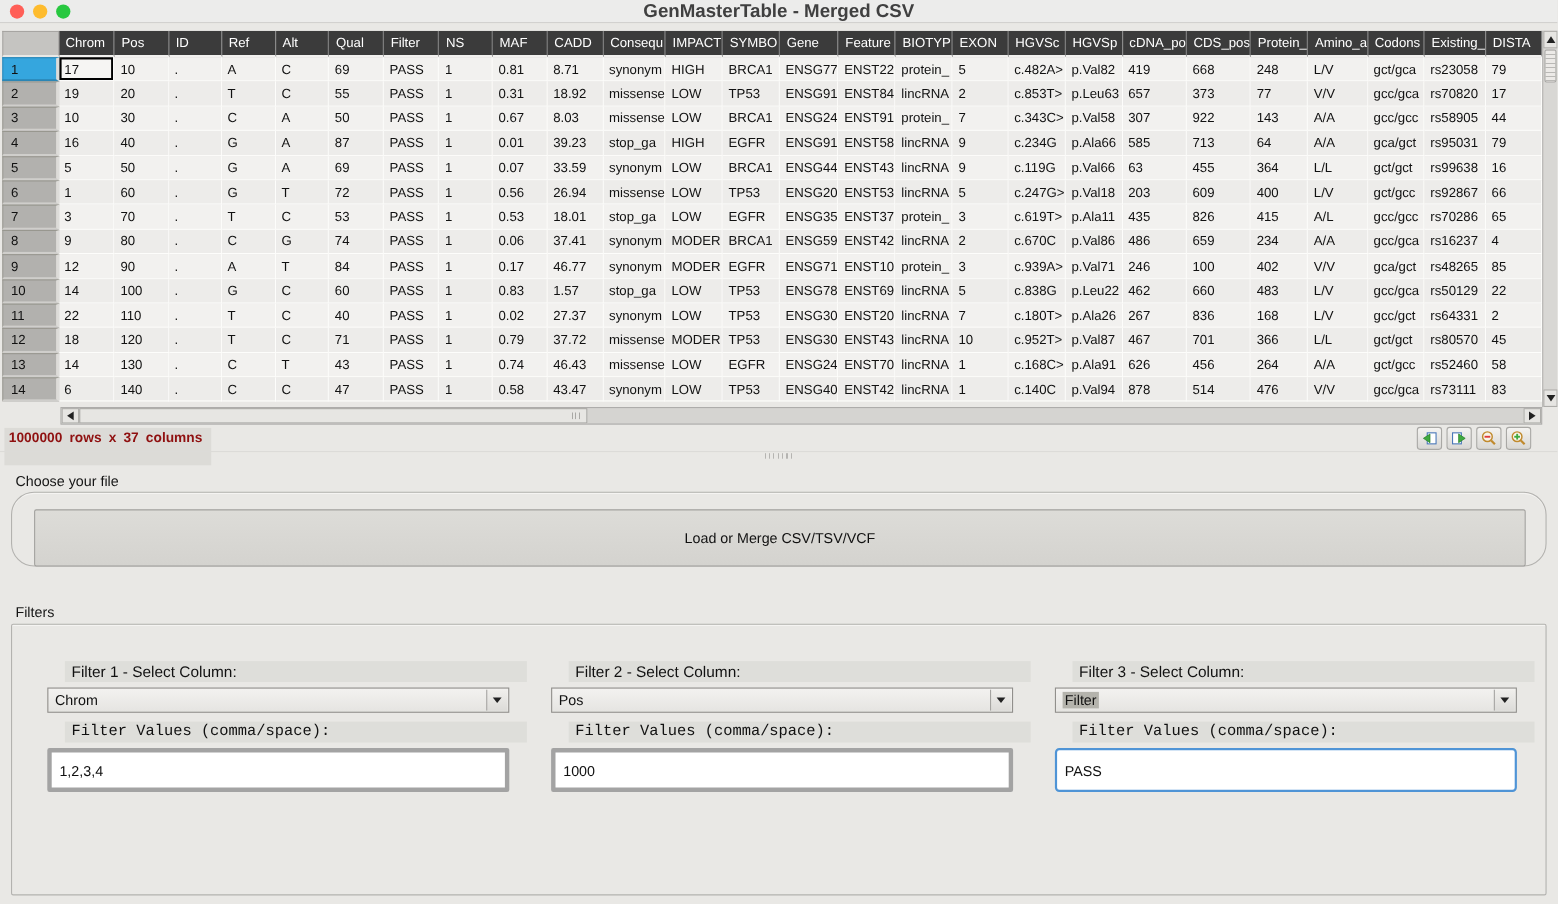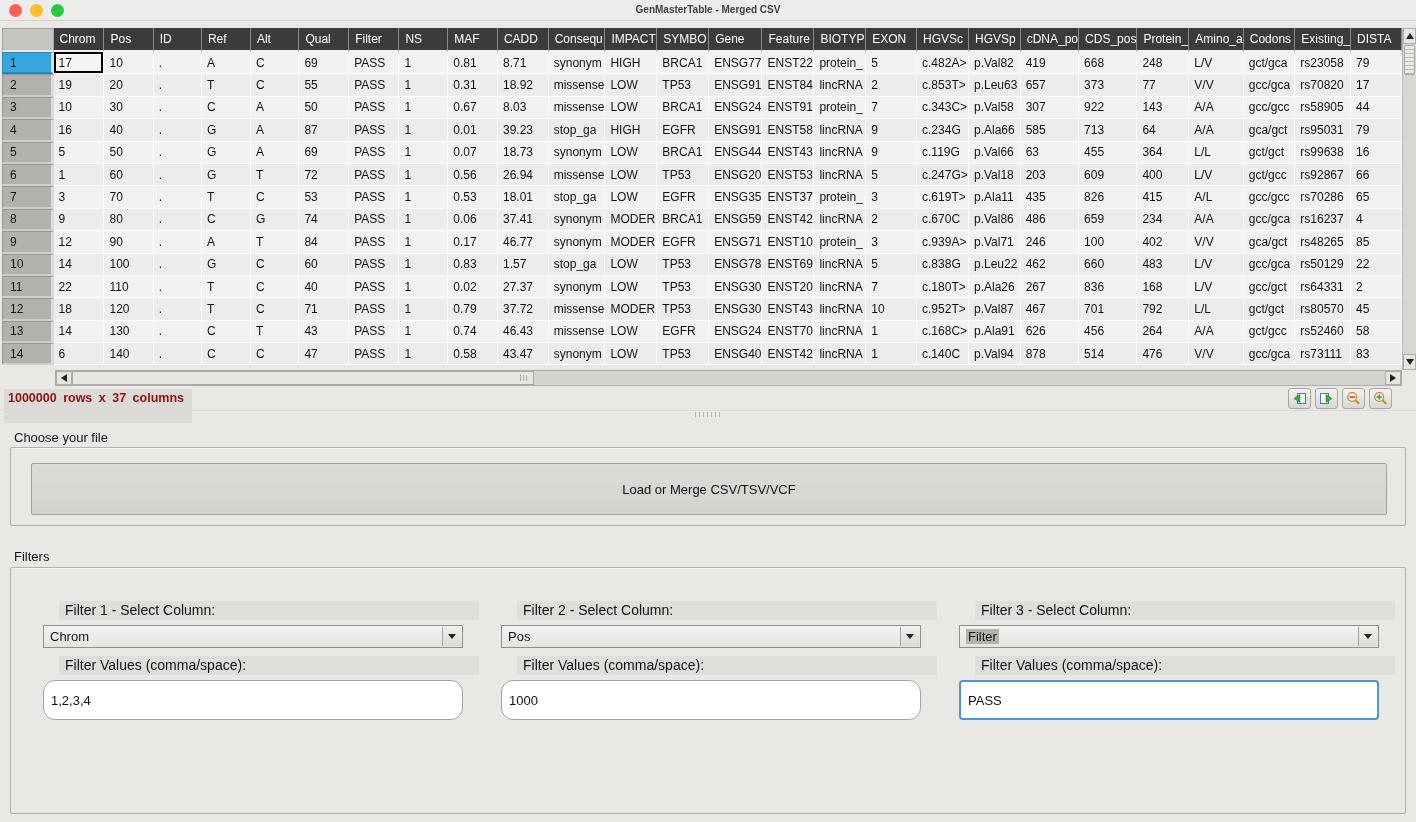--- a/index.html
+++ b/index.html
@@ -8,21 +8,21 @@
     position:relative;
     background:#e9e8e5;
     font-family:"Liberation Sans", sans-serif;
     color:#111;
   }
   
   .titlebar { position:absolute; top:0; left:0; right:0; height:21px;
     background:#ececeb; border-bottom:1px solid #d2d1cf; }
   .traffic { position:absolute; top:4px; left:9px; display:flex; gap:8px; }
   .light { width:13px; height:13px; border-radius:50%; }
-  .title { text-align:center; line-height:20px; font-size:10px; font-weight:bold; color:#404040; }
+  .title { text-align:center; line-height:20px; font-size:17px; font-weight:bold; color:#404040; }
 
   
   .tablewrap { position:absolute; top:28px; left:2px; width:1400px; height:342px;
     overflow:hidden; background:#e9e8e5; }
   table.grid { border-collapse:separate; border-spacing:0; table-layout:fixed; }
   .grid th.corner { width:55px; height:24px; background:#c5c4c1;
     border:1px solid #a3a29f; border-bottom:2px solid #e9e8e5; }
   .grid th.col { width:52px; height:24px; background:#3b3b3b; color:#fff;
     font-weight:normal; font-size:12px; text-align:left; padding:0 0 0 6px;
     border-right:1px solid #8a8a8a; border-bottom:2px solid #f2f1ef;
@@ -67,44 +67,44 @@
   .splitter { position:absolute; top:410px; left:0; right:0; height:7px;
     border-top:1px solid #dcdbd8; display:flex; justify-content:center; align-items:center; }
   .splitter .grip { width:26px; height:5px;
     background-image:repeating-linear-gradient(to right, #b5b4b1 0 1px, transparent 1px 4px); }
 
   
   .grouplabel { position:absolute; font-size:13px; color:#151515; }
   .groupbox { position:absolute; border:1px solid #b3b2af; border-radius:2px;
     background:#e9e8e5; box-shadow:inset 0 1px 0 #f5f4f2; }
   #file-label { top:430px; left:14px; }
-  #file-box { top:447px; left:10px; width:1396px; height:79px; }
+  #file-box { top:447px; left:10px; width:1396px; height:68px;border-radius:21px; }
   .bigbtn { position:absolute; top:15px; left:20px; width:1356px; height:52px;
     background:linear-gradient(#dddcd8,#d4d3cf); border:1px solid #a09f9c; border-radius:2px;
     font-size:13px; display:flex; align-items:center; justify-content:center; color:#111; }
 
   #filters-label { top:549px; left:14px;text-align:right; }
   #filters-box { top:567px; left:10px; width:1396px; height:247px; }
 
   .filter-col { position:absolute; top:0; width:420px; }
   .fc-1 { left:32px; } .fc-2 { left:490px; } .fc-3 { left:948px; }
   .flabel { position:absolute; left:16px; width:420px; height:19px; background:#dededa;
     font-size:14px; line-height:19px; padding-left:6px; }
   .flabel.row1 { top:33px; }
-  .flabel.row2 { top:88px; }
+  .flabel.row2 { top:88px;font-family:Liberation Mono, monospace; }
   .combo { position:absolute; top:57px; left:0; width:420px; height:23px;
     background:linear-gradient(#f3f2f0,#e5e4e1); border:1px solid #918f8c;
     font-size:13px; line-height:21px; padding-left:6px; }
   .combo .arrowbox { position:absolute; right:1px; top:1px; bottom:1px; width:19px;
     border-left:1px solid #a5a4a1; display:flex; align-items:center; justify-content:center;
     background:linear-gradient(#f0efec,#dcdbd8); }
   .combo .tri-down { border-left-width:4px; border-right-width:4px; border-top-width:5px; }
   .combo .val.hl { background:#b4b3ac; padding:0 2px; }
   .finput { position:absolute; top:112px; left:0; width:420px; height:40px;
-    background:#fff; border:1px solid #a3a3a3; border-radius:12px;
+    background:#fff; border:4px solid #a3a3a3; border-radius:2px;
     font-size:13px; display:flex; align-items:center; padding-left:7px; }
   .finput.focused { border:2px solid #4f94d6; border-radius:4px; }
 </style>
 </head>
 <body>
 
 <div class="titlebar">
   <div class="traffic">
     <div class="light" style="background:#ff5f57"></div>
     <div class="light" style="background:#febc2e"></div>
@@ -265,21 +265,21 @@
           <td class="rowhead">5</td>
           <td class="cell">5</td>
           <td class="cell">50</td>
           <td class="cell">.</td>
           <td class="cell">G</td>
           <td class="cell">A</td>
           <td class="cell">69</td>
           <td class="cell">PASS</td>
           <td class="cell">1</td>
           <td class="cell">0.07</td>
-          <td class="cell">18.73</td>
+          <td class="cell">33.59</td>
           <td class="cell">synonym</td>
           <td class="cell">LOW</td>
           <td class="cell">BRCA1</td>
           <td class="cell">ENSG44</td>
           <td class="cell">ENST43</td>
           <td class="cell">lincRNA</td>
           <td class="cell">9</td>
           <td class="cell">c.119G</td>
           <td class="cell">p.Val66</td>
           <td class="cell">63</td>
@@ -480,21 +480,21 @@
           <td class="cell">MODER</td>
           <td class="cell">TP53</td>
           <td class="cell">ENSG30</td>
           <td class="cell">ENST43</td>
           <td class="cell">lincRNA</td>
           <td class="cell">10</td>
           <td class="cell">c.952T&gt;</td>
           <td class="cell">p.Val87</td>
           <td class="cell">467</td>
           <td class="cell">701</td>
-          <td class="cell">792</td>
+          <td class="cell">366</td>
           <td class="cell">L/L</td>
           <td class="cell">gct/gct</td>
           <td class="cell">rs80570</td>
           <td class="cell">45</td>
         </tr>
         <tr>
           <td class="rowhead">13</td>
           <td class="cell">14</td>
           <td class="cell">130</td>
           <td class="cell">.</td>

